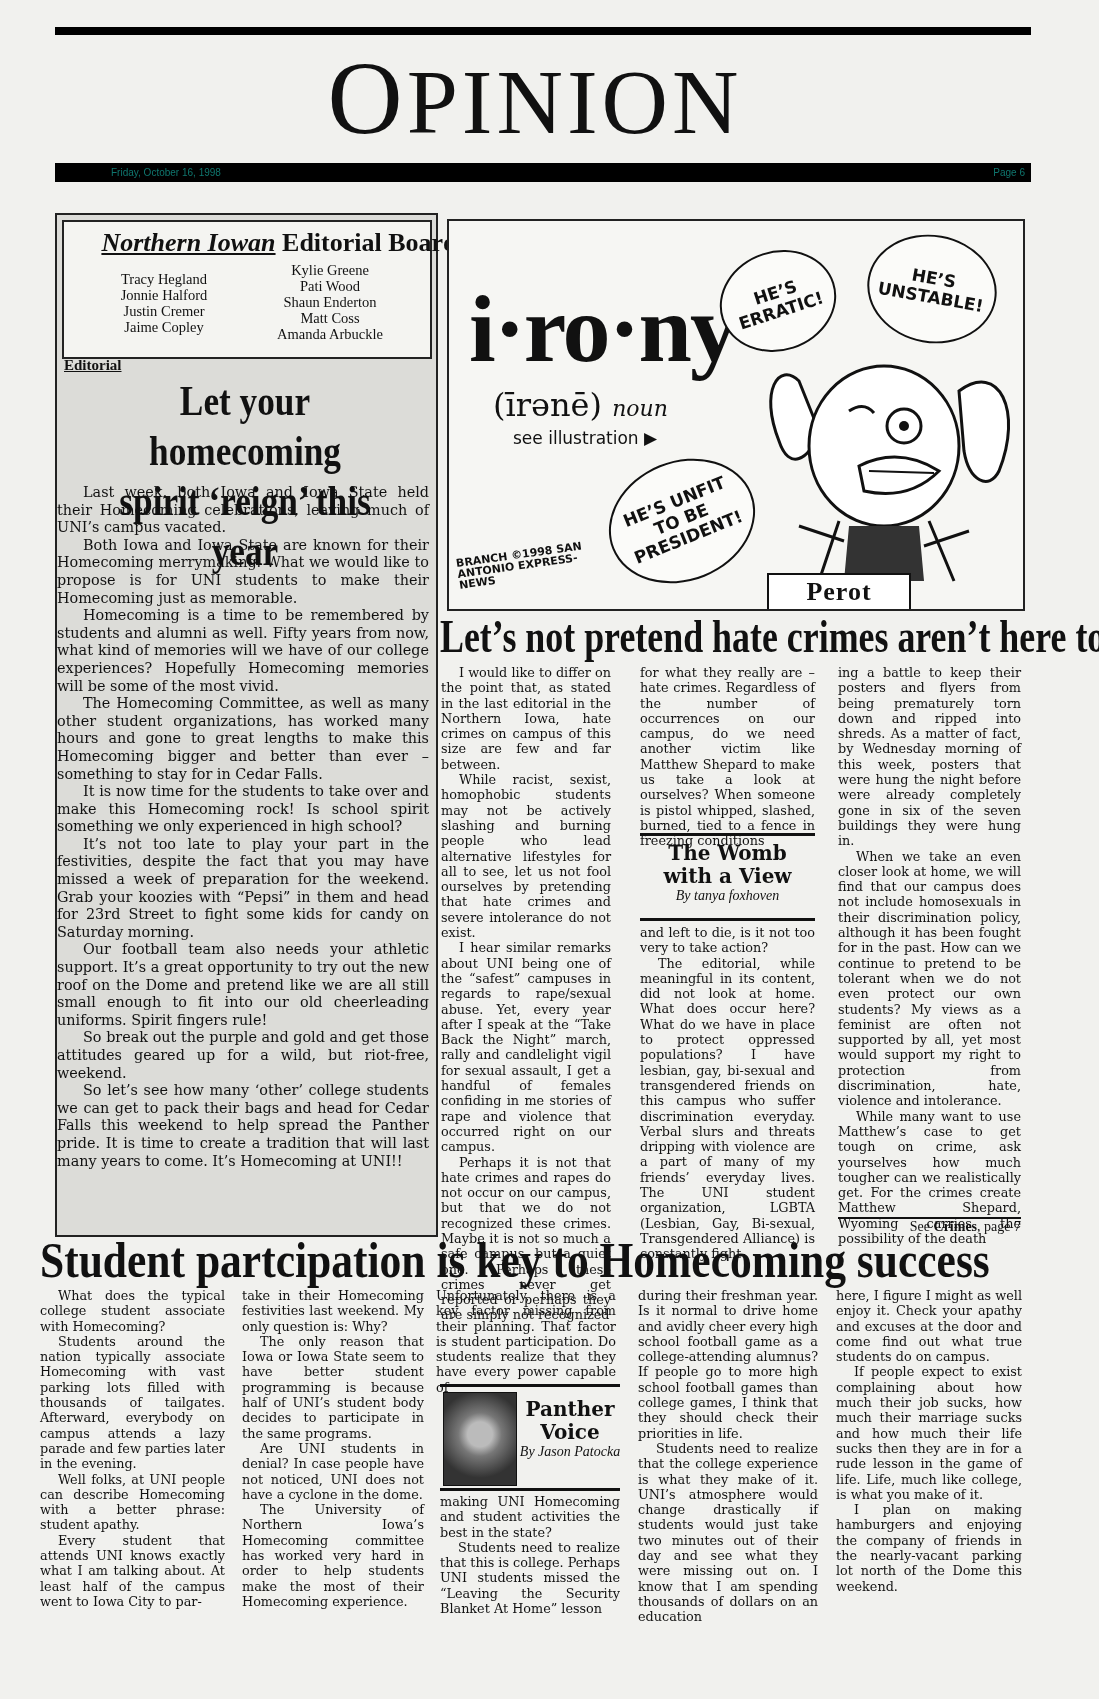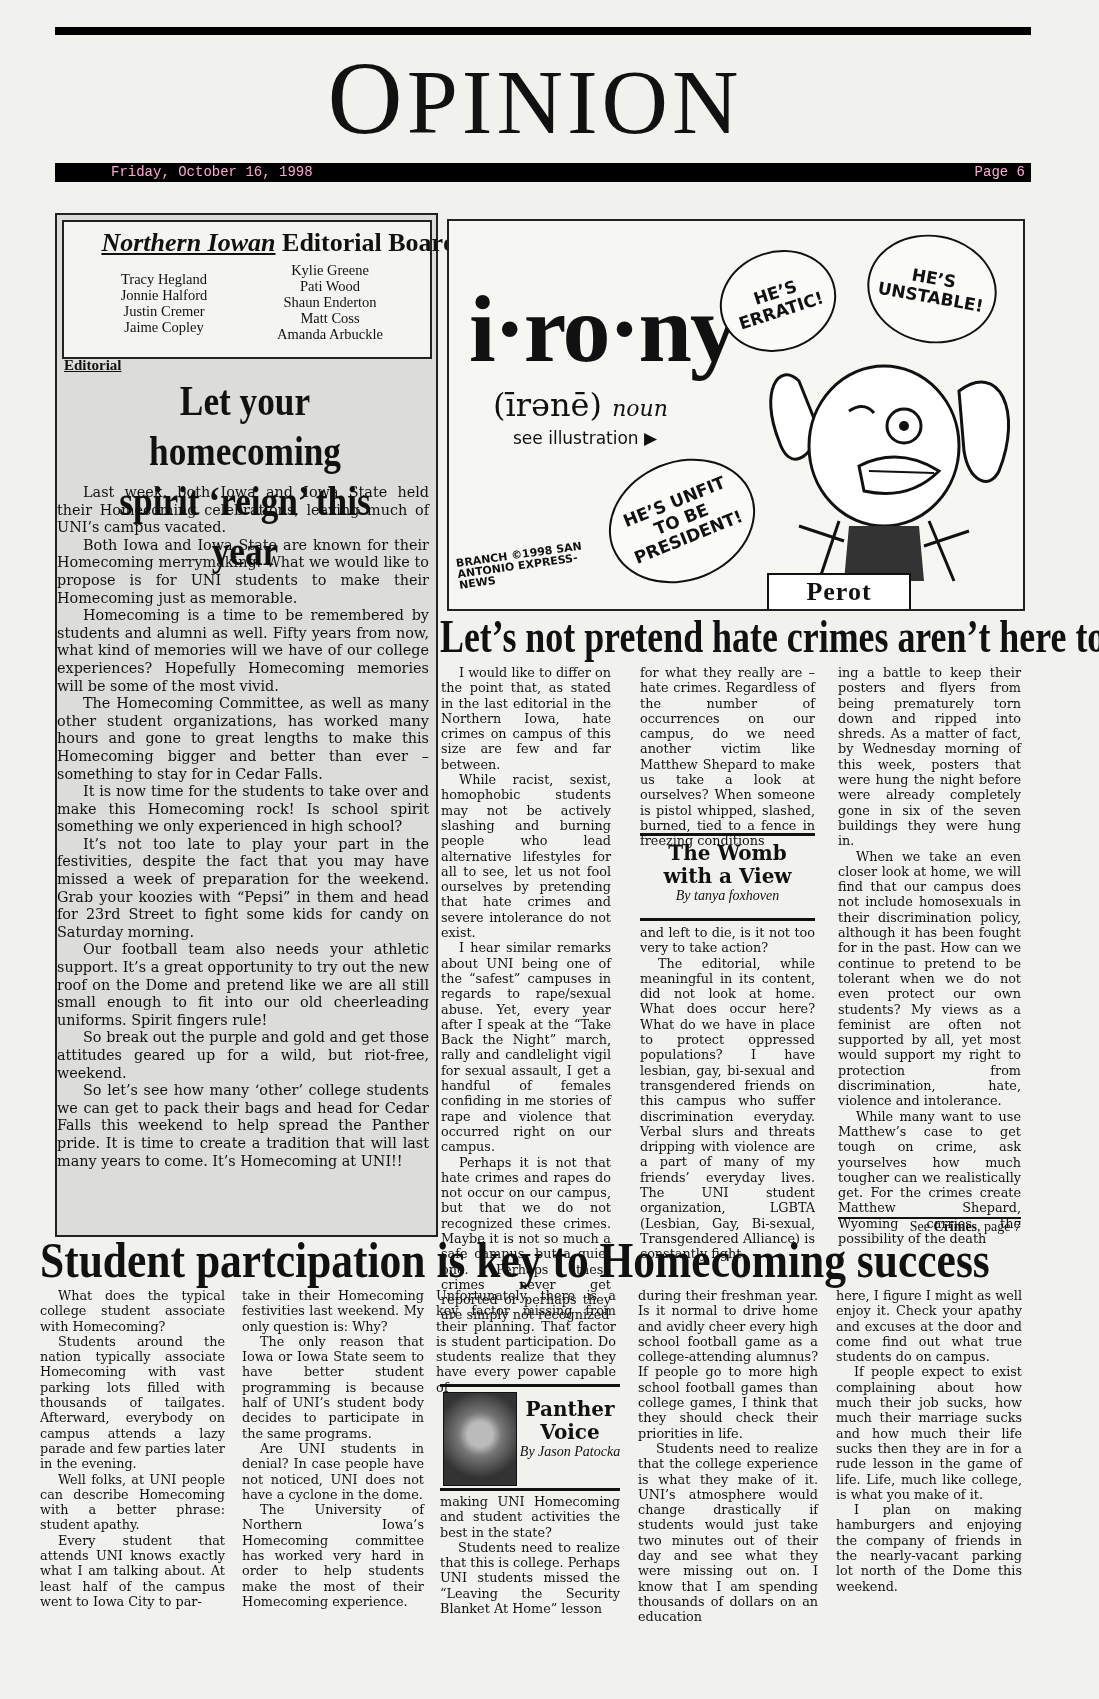--- a/index.html
+++ b/index.html
@@ -3,22 +3,22 @@
 <meta charset="utf-8">
 <style>
   html, body { margin:0; padding:0; }
   body { width:1099px; height:1699px; background:#f1f1ee; position:relative; overflow:hidden;
          font-family:"DejaVu Serif","Liberation Serif",serif; color:#111; }
   .abs { position:absolute; }
   .topbar { left:55px; top:27px; width:976px; height:8px; background:#000; }
   .masthead { left:0; top:48px; width:1070px; text-align:center;
               font-family:"Liberation Serif",serif; font-size:92px; letter-spacing:4px; line-height:100px; }
   .masthead .big { font-size:104px; }
-  .datebar { left:55px; top:163px; width:976px; height:19px; background:#000; color:#f9a8d4;
-             font-family:Liberation Mono, monospace; font-size:14px; line-height:19px; }
+  .datebar { left:55px; top:163px; width:976px; height:19px; background:#000; color:#0f766e;
+             font-family:Liberation Sans, sans-serif; font-size:10px; line-height:19px; }
   .datebar .date { position:absolute; left:56px; }
   .datebar .page { position:absolute; right:6px; }
 
   
   .board-outer { left:55px; top:213px; width:379px; height:1020px; border:2px solid #222; background:#dcdcd8; }
   .board { left:62px; top:220px; width:366px; height:135px; border:2px solid #222; background:#f4f4f1; }
   .board-title { left:0; top:6px; width:431px; text-align:center; font-family:"Liberation Serif",serif;
                  font-size:26px; font-weight:bold; }
   .board-title .ni { font-style:italic; text-decoration:underline; }
   .board-col { top:44px; font-family:"Liberation Serif",serif; font-size:14.5px; line-height:16px; text-align:center; }

